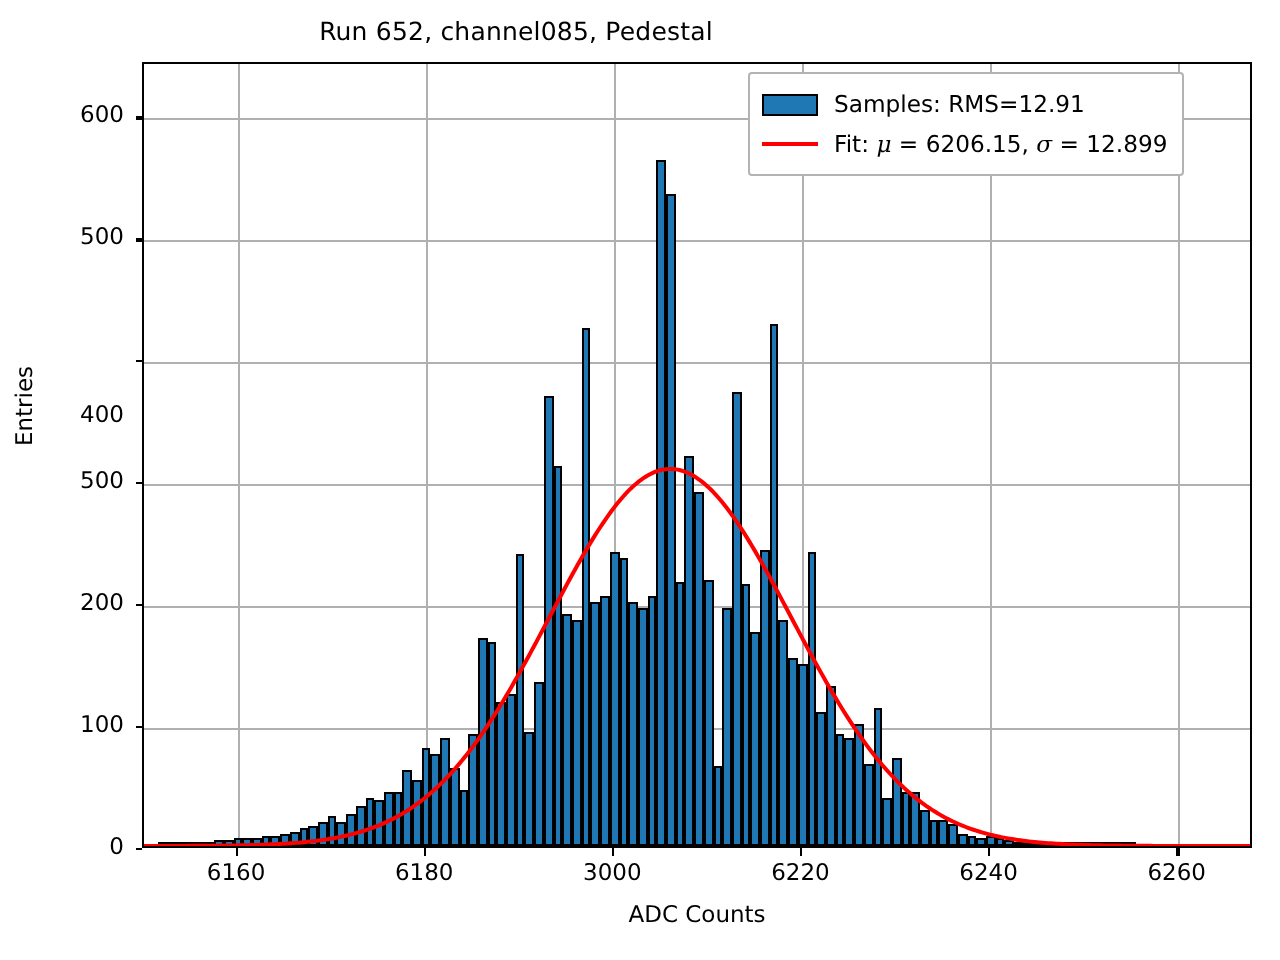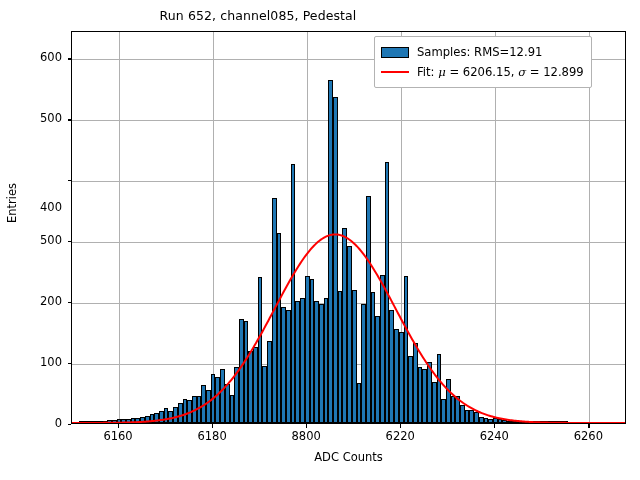--- a/index.html
+++ b/index.html
@@ -300,21 +300,21 @@
       <div class="ticklabel-y" style="top: 111.349px;">500</div>
       <div class="tick-y" style="top: 58.4186px;"></div>
       <div class="ticklabel-y" style="top: 50.4186px;">600</div>
     </div>
   <div id="x-ticks">
       <div class="tick-x" style="left: 118.034px;"></div>
       <div class="ticklabel-x" style="left: 88.0339px;">6160</div>
       <div class="tick-x" style="left: 212.102px;"></div>
       <div class="ticklabel-x" style="left: 182.102px;">6180</div>
       <div class="tick-x" style="left: 306.169px;"></div>
-      <div class="ticklabel-x" style="left: 276.169px;">8800</div>
+      <div class="ticklabel-x" style="left: 276.169px;">3000</div>
       <div class="tick-x" style="left: 400.237px;"></div>
       <div class="ticklabel-x" style="left: 370.237px;">6220</div>
       <div class="tick-x" style="left: 494.305px;"></div>
       <div class="ticklabel-x" style="left: 464.305px;">6240</div>
       <div class="tick-x" style="left: 588.373px;"></div>
       <div class="ticklabel-x" style="left: 558.373px;">6260</div>
     </div>
 
   <div id="xlabel">ADC Counts</div>
   <div id="ylabel">Entries</div>

